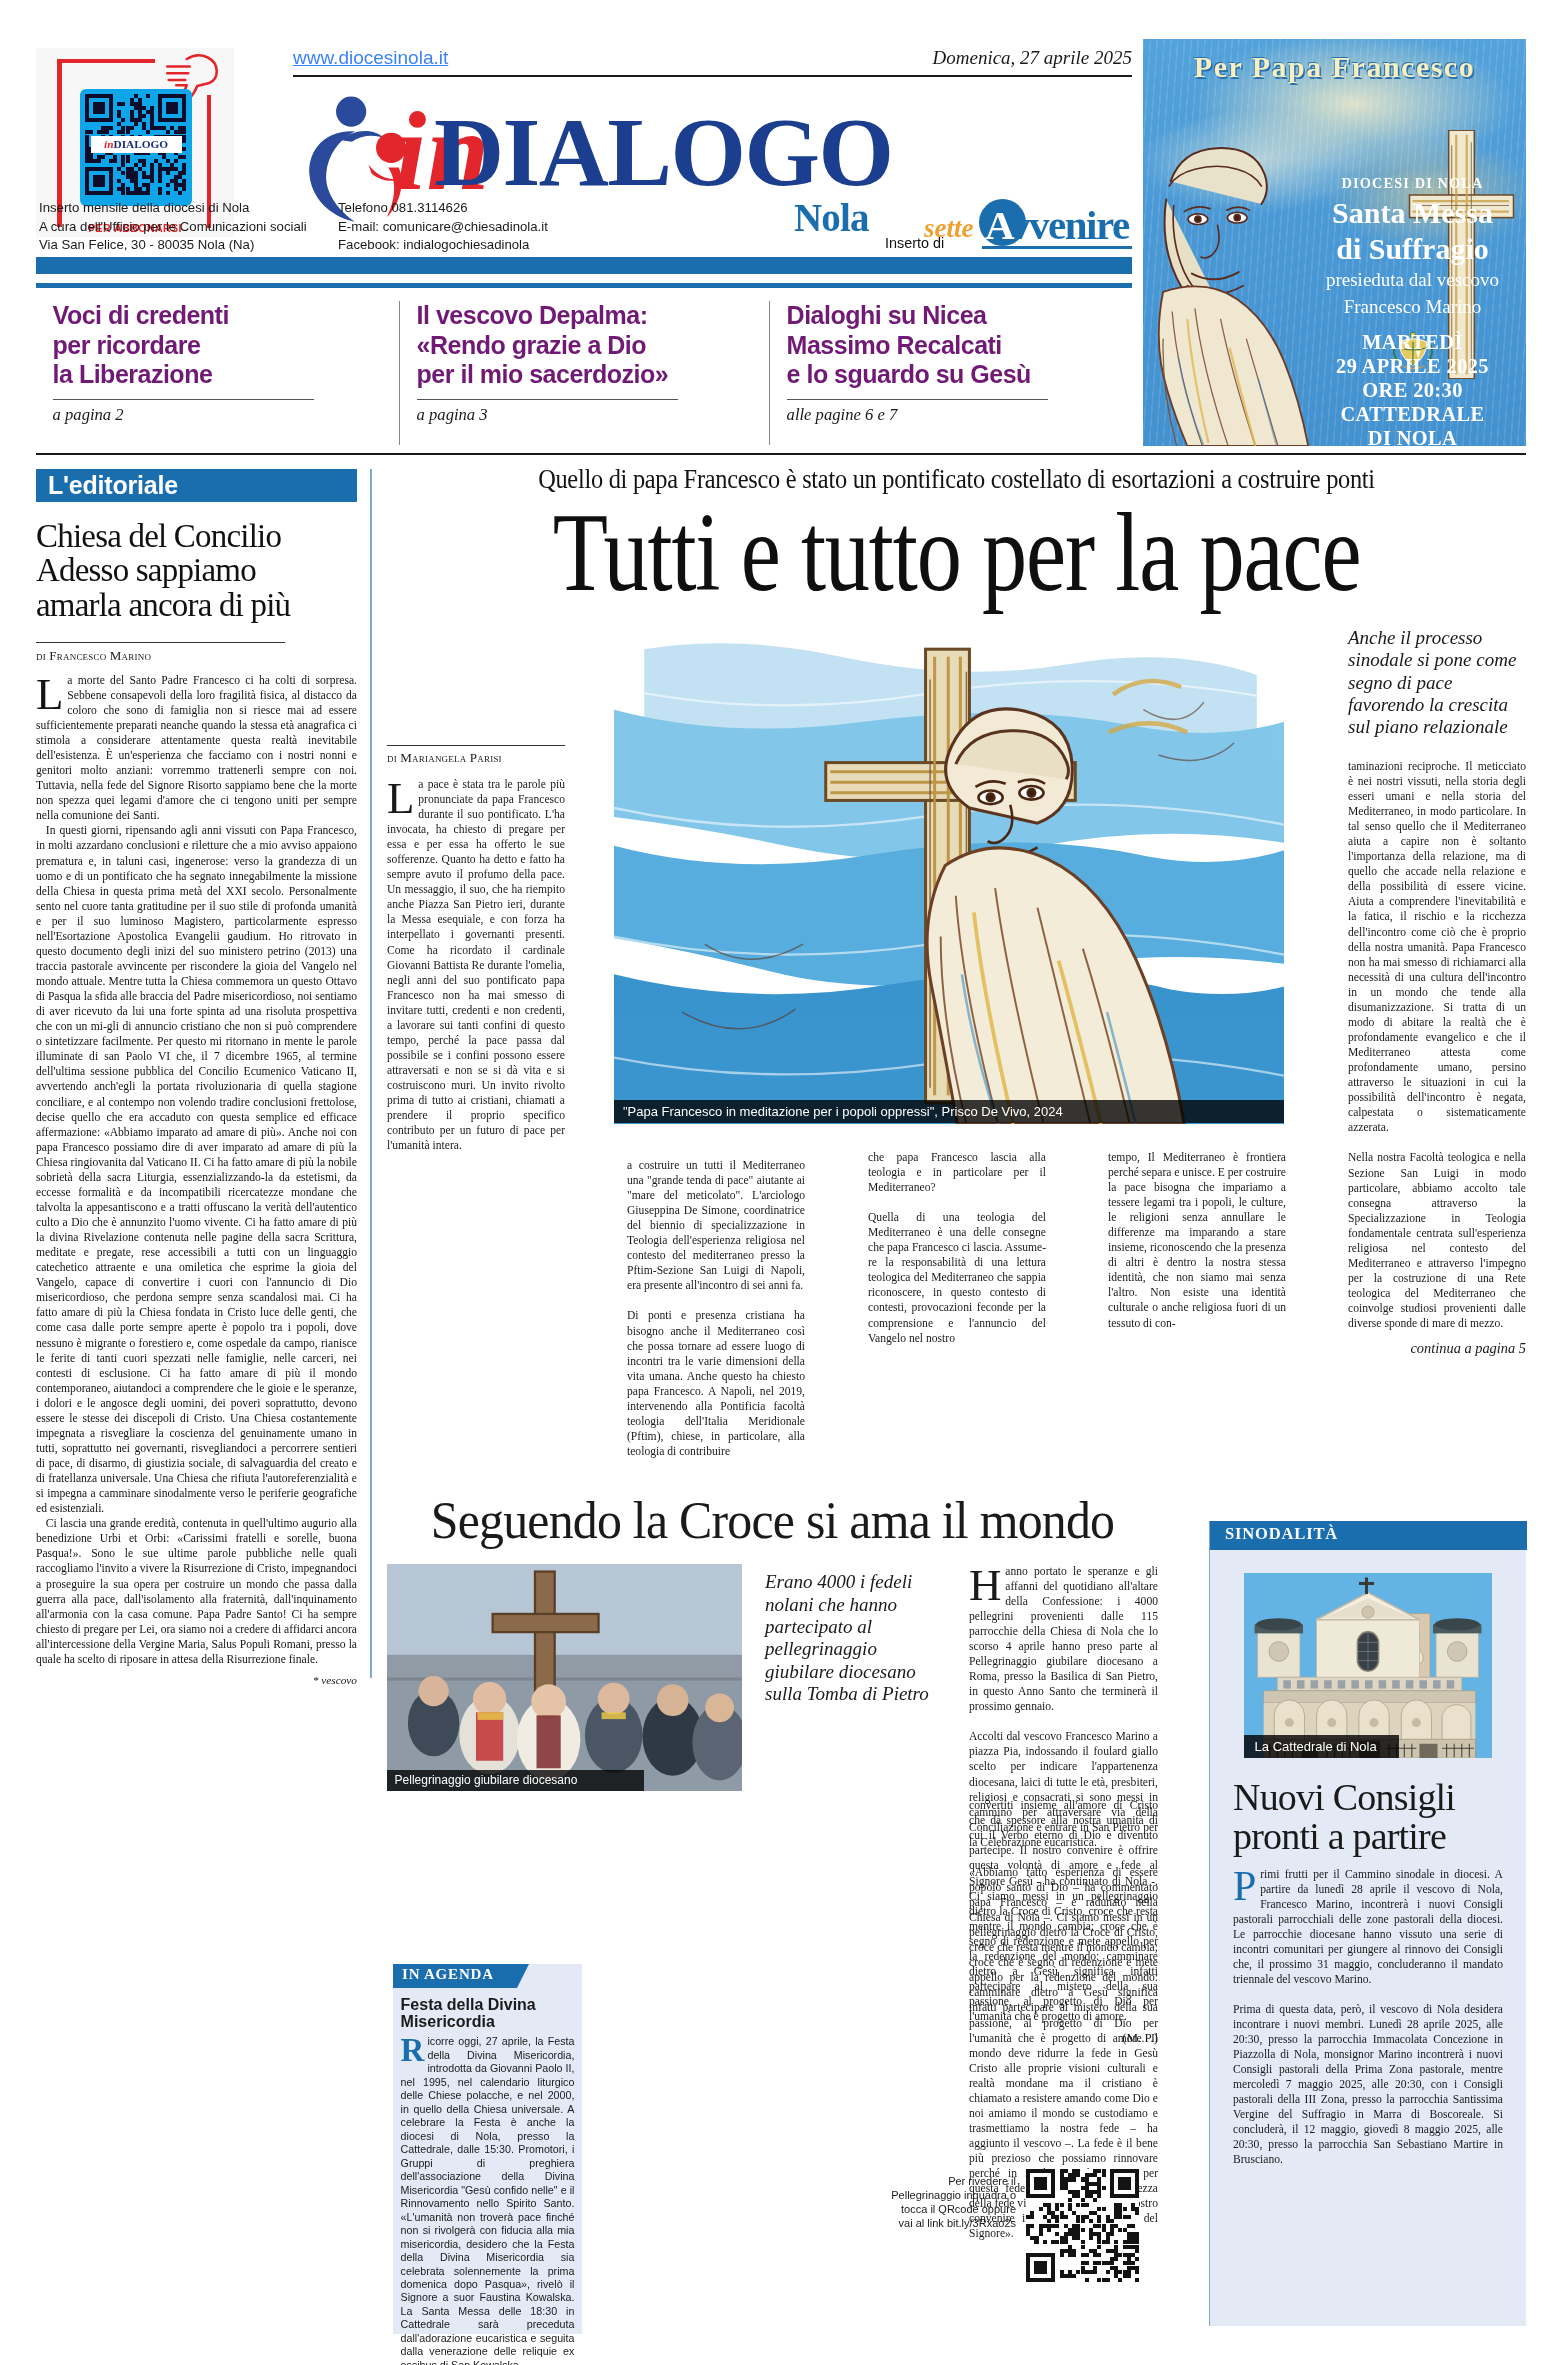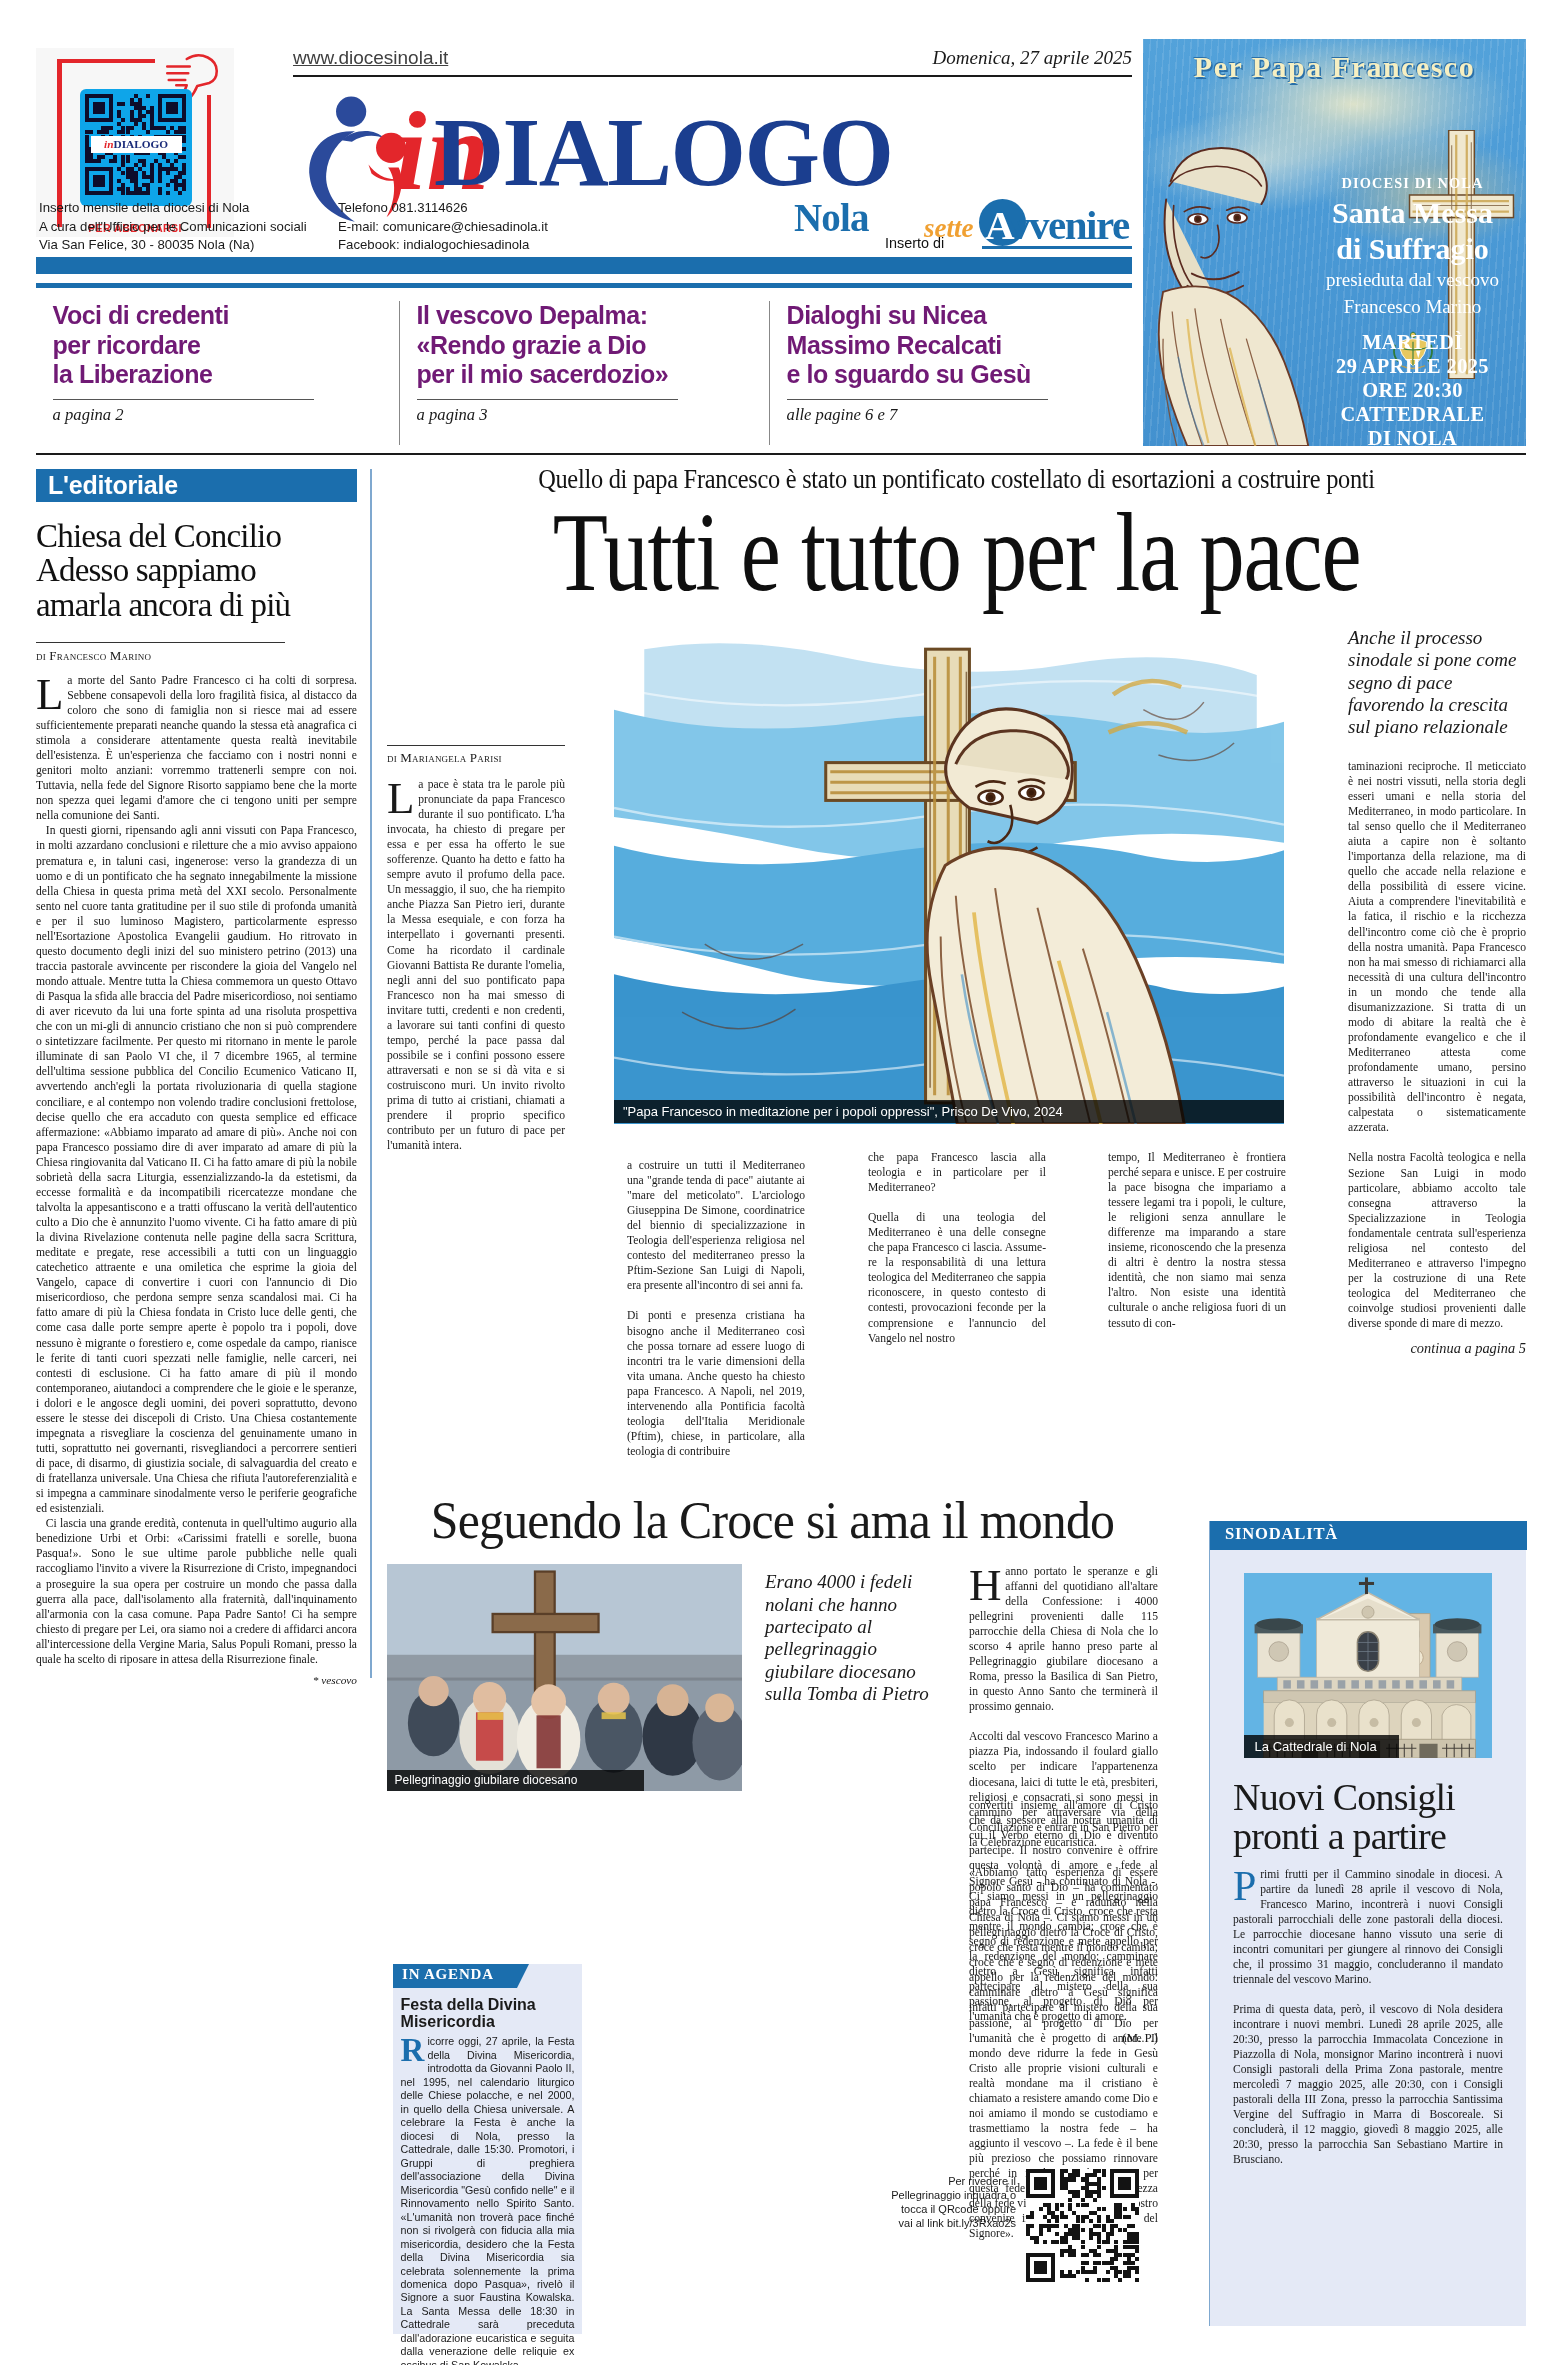--- a/index.html
+++ b/index.html
@@ -9,21 +9,21 @@
     font-family: "Liberation Serif", serif;
     color: #1a1a1a;
     position: relative;
     overflow: hidden;
   }
   .page { position: absolute; inset: 0; padding: 0; }
 
   
   .masthead { position: absolute; left: 36px; top: 39px; width: 1096px; height: 227px; }
   .url-row { position: absolute; left: 257px; top: 7.6px; width: 839px; }
-  .url-text { font-family: "Liberation Sans", sans-serif; font-size: 19px; color: #404040;
+  .url-text { font-family: "Liberation Sans", sans-serif; font-size: 19px; color: #3b82f6;
               text-decoration: underline; display: inline-block; }
   .date-text { font-family: "Liberation Serif", serif; font-style: italic; font-size: 19px;
                color: #1a1a1a; float: right; }
   .url-rule { position: absolute; left: 257px; top: 36px; width: 839px; height: 1.5px; background: #1a1a1a; }
 
   
   .qr-badge { position: absolute; left: 0px; top: 9px; width: 198px; height: 189px;
               background: #f7f7f7; }
   .qr-frame-v { position: absolute; left: 21px; top: 10.6px; width: 4.5px; height: 168px; background: #e3262b; }
   .qr-frame-h { position: absolute; left: 21px; top: 10.6px; width: 98px; height: 4.5px; background: #e3262b; }

